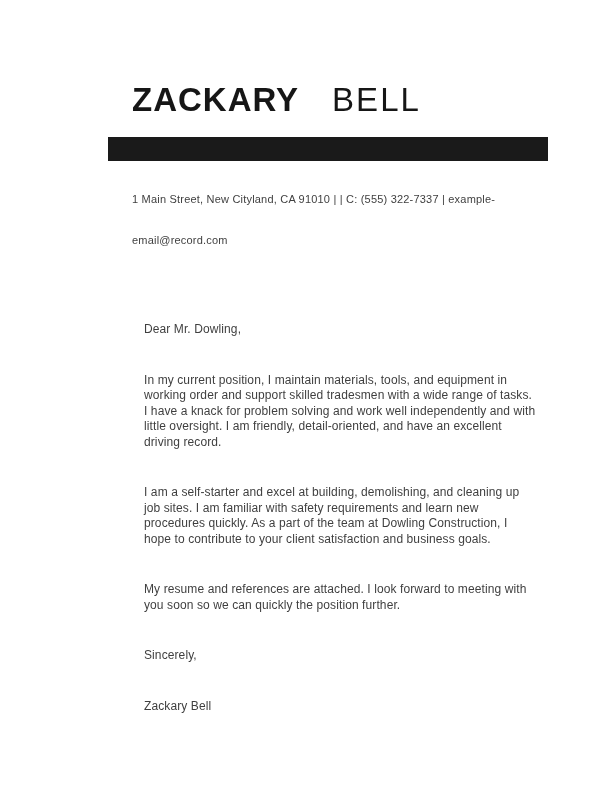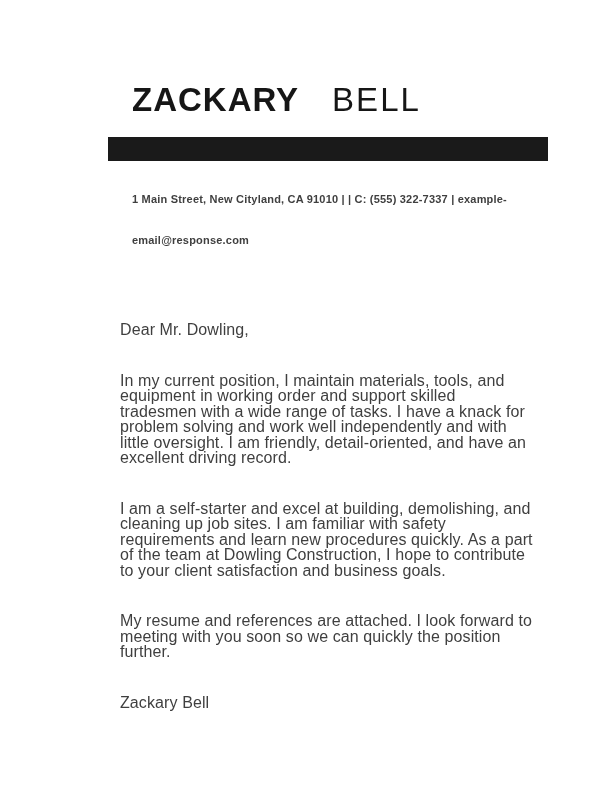--- a/index.html
+++ b/index.html
@@ -49,50 +49,52 @@
     background: var(--rule);
     margin-top: 7px;
   }
   .contact {
     margin-top: 6px;
     font-size: 11px;
     line-height: 17px;
     color: var(--body-text);
     letter-spacing: 0.2px;
   }
-  .contact-line { display: block; font-weight: bold; }
+  .contact-line { display: block; }
   .letter {
     margin-top: 13px;
-    font-size: 16px;
+    font-size: 12px;
     line-height: 15.5px;
     color: var(--body-text);
     letter-spacing: 0.1px;
+    margin-left: 24px;
   }
   .letter p { margin: 0 0 11px 0; }
   .signature { margin-top: 26px; }
 </style>
 </head>
 <body>
 
 <div class="page">
   <div class="content">
 
     <div class="letterhead">
       <div class="name">
         <span class="first">ZACKARY</span><span class="last">BELL</span>
       </div>
       <div class="rule"></div>
       <div class="contact">
         <span class="contact-line">1 Main Street, New Cityland, CA 91010 | | C: (555) 322-7337 | example-</span>
-        <span class="contact-line">email@response.com</span>
+        <span class="contact-line">email@record.com</span>
       </div>
     </div>
 
     <div class="letter">
       <p>Dear Mr. Dowling,</p>
       <p>In my current position, I maintain materials, tools, and equipment in working order and support skilled tradesmen with a wide range of tasks. I have a knack for problem solving and work well independently and with little oversight. I am friendly, detail-oriented, and have an excellent driving record.</p>
       <p>I am a self-starter and excel at building, demolishing, and cleaning up job sites. I am familiar with safety requirements and learn new procedures quickly. As a part of the team at Dowling Construction, I hope to contribute to your client satisfaction and business goals.</p>
       <p>My resume and references are attached. I look forward to meeting with you soon so we can quickly the position further.</p>
+      <p>Sincerely,</p>
       <p class="signature">Zackary Bell</p>
     </div>
 
   </div>
 </div>
 
 </body></html>

